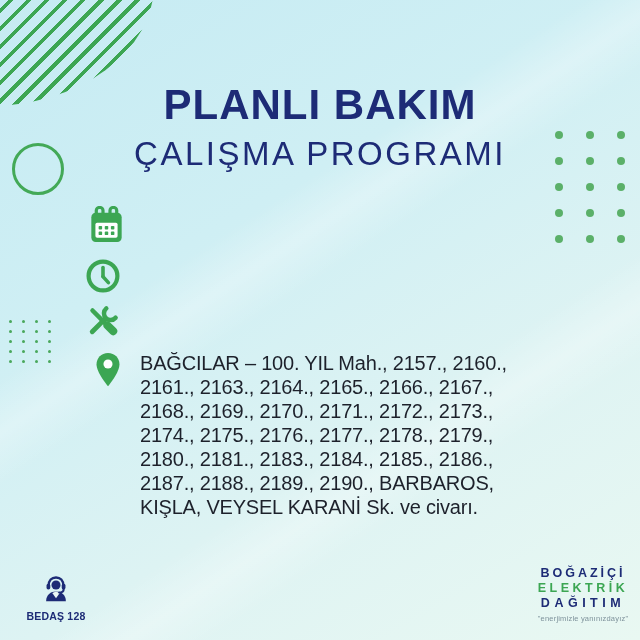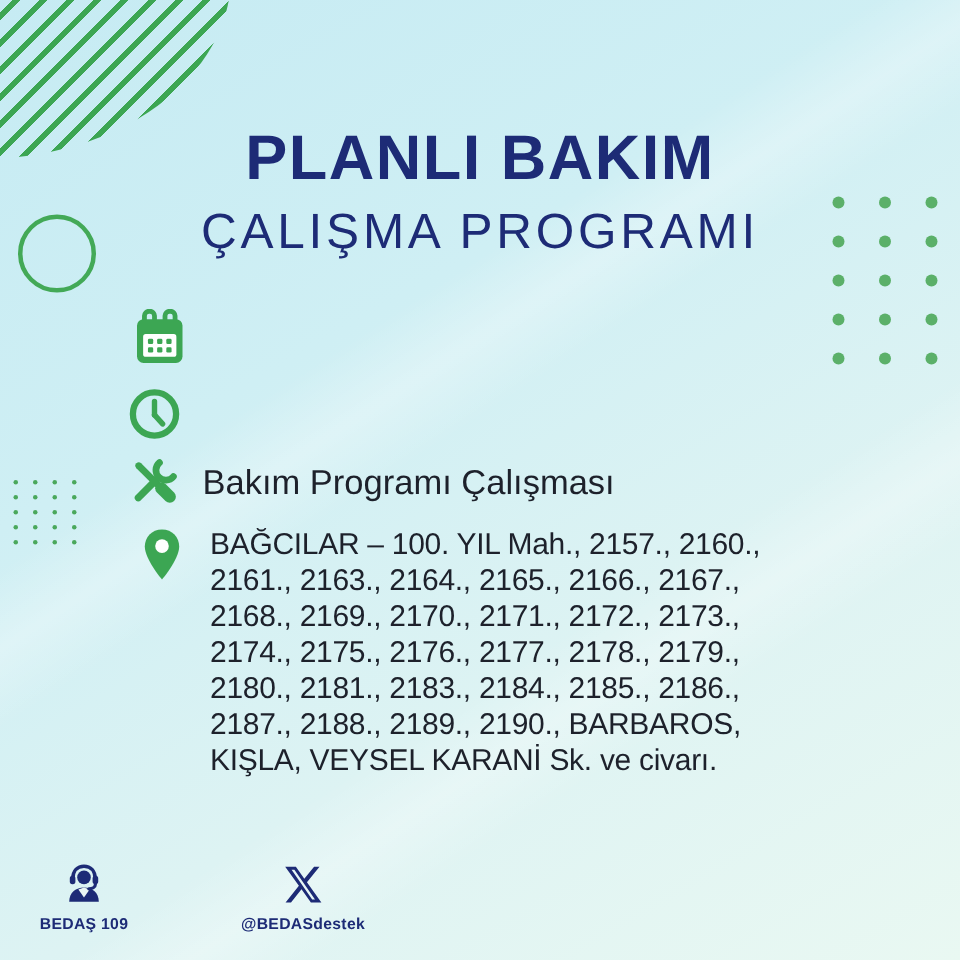--- a/index.html
+++ b/index.html
@@ -157,21 +157,20 @@
         <svg width="36" height="36" viewBox="0 0 24 24">
           <g stroke="#3ca653" fill="none" stroke-linecap="round">
             <line x1="5" y1="5" x2="14.2" y2="14.2" stroke-width="3"></line>
             <line x1="15" y1="15" x2="18.8" y2="18.8" stroke-width="5.4"></line>
             <line x1="4.8" y1="19.2" x2="13.4" y2="10.6" stroke-width="3.2"></line>
             <path d="M14.2 3.6 A4.4 4.4 0 1 0 20.4 9.8" stroke-width="3"></path>
           </g>
         </svg>
       </span>
       <span class="icon-gap"></span>
-      <span class="txt">Bakım Programı Çalışması</span>
     </div>
 
     <div class="row row-loc">
       <span class="icon-box">
         <svg width="32" height="40" viewBox="0 0 24 30">
           <path d="M12 1.5 C6.9 1.5 3.4 5.4 3.4 10 C3.4 16.4 12 26.5 12 26.5 C12 26.5 20.6 16.4 20.6 10 C20.6 5.4 17.1 1.5 12 1.5 Z" fill="#3ca653"></path>
           <circle cx="12" cy="9.8" r="3.4" fill="#ffffff"></circle>
         </svg>
       </span>
       <span class="icon-gap"></span>
@@ -187,27 +186,25 @@
           <circle cx="12" cy="8.2" r="3.4"></circle>
           <path d="M4.6 20.4 C4.6 15.6 8.1 13.2 12 13.2 C15.9 13.2 19.4 15.6 19.4 20.4 Z"></path>
         </g>
         <path d="M12 13.2 L9.2 14.2 L12 18.2 L14.8 14.2 Z" fill="#eaf6f4"></path>
         <path d="M6.4 9 C6.4 4.8 8.8 2.6 12 2.6 C15.2 2.6 17.6 4.8 17.6 9" fill="none" stroke="#1d2b76" stroke-width="1.8" stroke-linecap="round"></path>
         <rect x="4.9" y="7.4" width="2.8" height="4.2" rx="1.3" fill="#1d2b76"></rect>
         <rect x="16.3" y="7.4" width="2.8" height="4.2" rx="1.3" fill="#1d2b76"></rect>
         <path d="M17.7 11.6 C17.7 13.2 16 13.9 14.4 13.9" fill="none" stroke="#1d2b76" stroke-width="1.6" stroke-linecap="round"></path>
       </svg>
     </span>
-    <span class="lbl">BEDAŞ 109</span>
-  </div>
-
-
-  <div class="footer-item fi-3">
-    <span class="footer-icon">
-      <svg width="30" height="30" viewBox="0 0 24 24">
-        <path d="M2.5 1.5 L9.8 11.6 L2.7 20.5 H5.6 L11.2 13.5 L16.2 20.5 H21.8 L14.1 9.7 L20.8 1.5 H17.9 L12.7 7.8 L8.2 1.5 Z M5.9 3.1 H7.4 L18.4 18.9 H16.9 Z" fill="#1d2b76"></path>
-      </svg>
-    </span>
-    <span class="lbl">@BEDASdestek</span>
-  </div>
-
+    <span class="lbl">BEDAŞ 128</span>
+  </div>
+
+
+
+  <div class="brand">
+    <div class="b1">BOĞAZİÇİ</div>
+    <div class="b2">ELEKTRİK</div>
+    <div class="b3">DAĞITIM</div>
+    <div class="tg">"enerjimizle yanınızdayız"</div>
+  </div>
 
 </div>
 
 </body></html>

